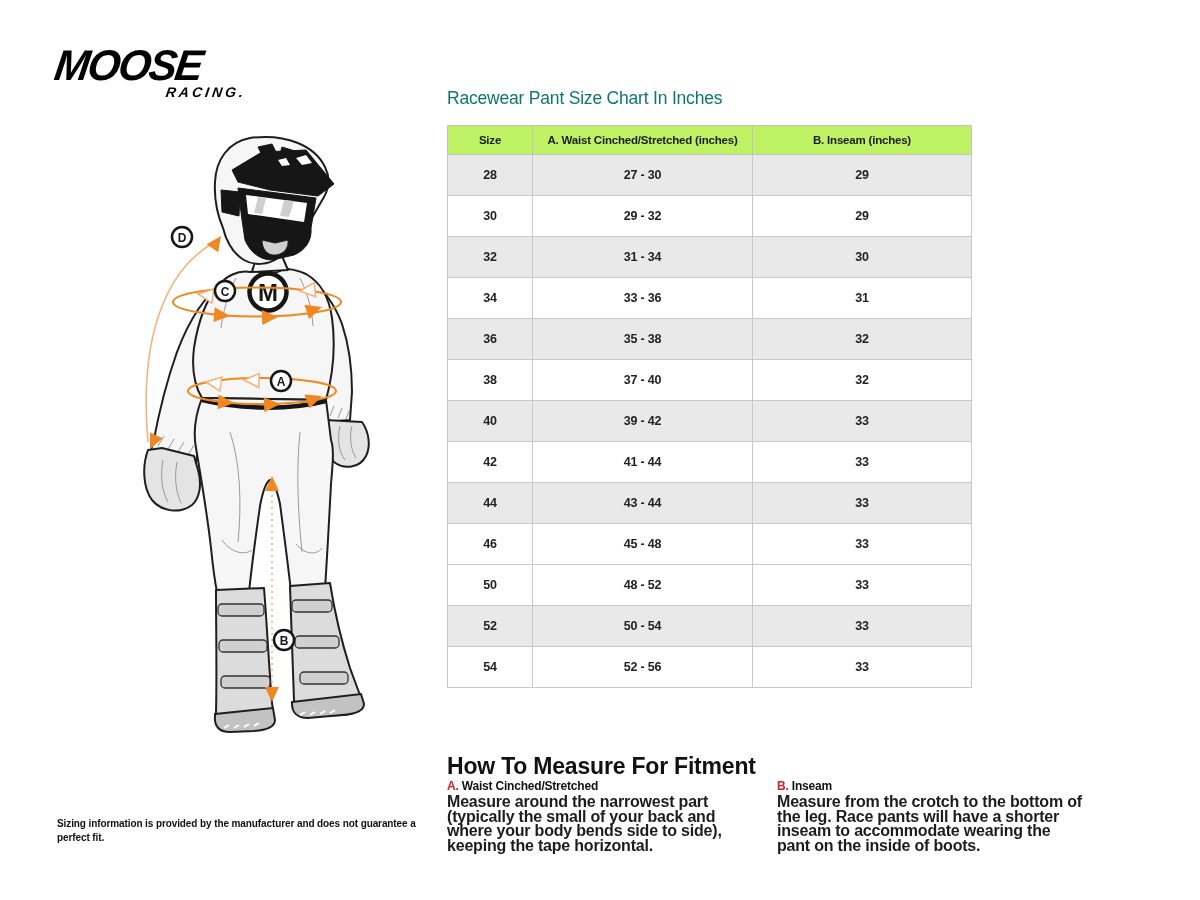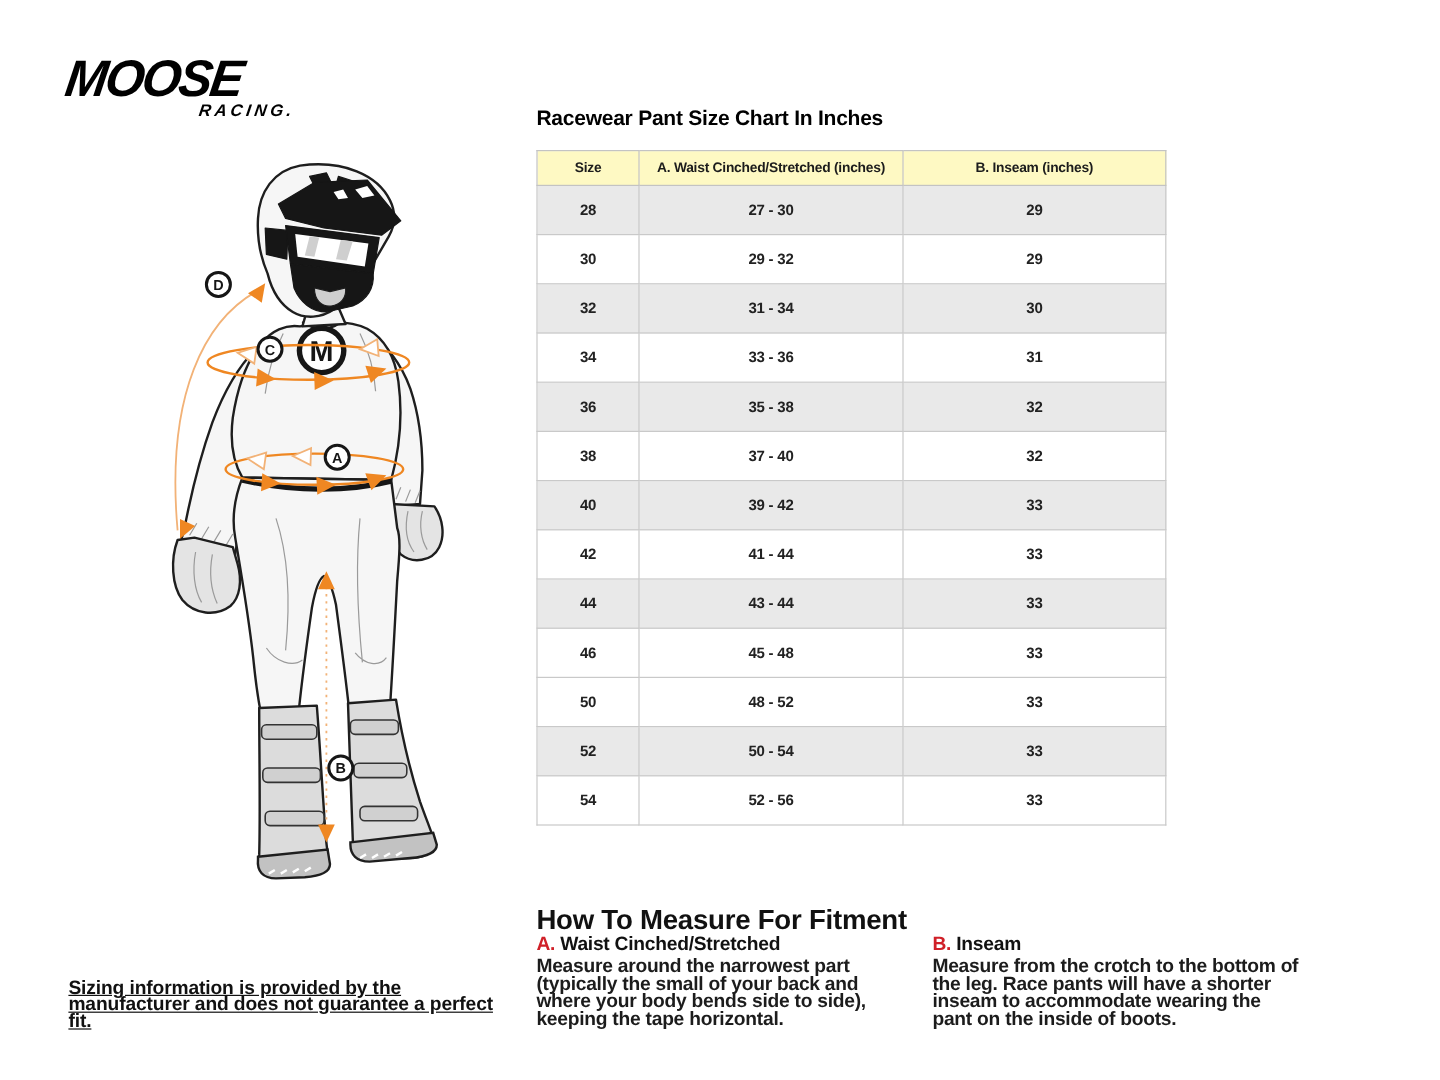--- a/index.html
+++ b/index.html
@@ -20,56 +20,56 @@
   }
   .logo-sub{
     font-style:italic;font-weight:bold;font-size:14px;letter-spacing:3px;
     text-align:right;color:#000;margin-top:-2px;padding-right:4px;
     transform:skewX(-8deg);
   }
 
   
   .chart-title{
     position:absolute;left:447px;top:88px;
-    font-size:17.5px;font-weight:bold;letter-spacing:-0.2px;color:#000000;
+    font-size:17.5px;font-weight:normal;letter-spacing:-0.2px;color:#0f766e;
   }
   .size-table{
     position:absolute;left:447px;top:125px;width:524px;
     border-collapse:collapse;table-layout:fixed;
     border:1px solid #9c9c9c;
   }
   .size-table th{
-    height:29px;background:#fef9c3;font-size:11.5px;font-weight:bold;
+    height:29px;background:#bef264;font-size:11.5px;font-weight:bold;
     border:1px solid #c3c3c3;text-align:center;color:#1c1c1c;letter-spacing:-0.2px;
   }
   .size-table td{
     height:41px;font-size:12.5px;font-weight:bold;color:#222;
     border:1px solid #c9c9c9;text-align:center;background:#fff;letter-spacing:-0.2px;
   }
   .size-table tr.shaded td{background:#e9e9e9;}
   .size-table col.c-size{width:85px;}
   .size-table col.c-waist{width:220px;}
   .size-table col.c-inseam{width:219px;}
 
   
   .howto-title{
     position:absolute;left:447px;top:753px;
     font-size:23px;font-weight:bold;letter-spacing:-0.2px;color:#111;
   }
   .measure-block{position:absolute;top:779px;width:308px;}
   .measure-a{left:447px;}
   .measure-b{left:777px;}
-  .measure-head{font-size:16px;font-weight:bold;color:#111;margin-bottom:2px;letter-spacing:-0.2px;}
+  .measure-head{font-size:12px;font-weight:bold;color:#111;margin-bottom:2px;letter-spacing:-0.2px;}
   .measure-letter{color:var(--accent-red);}
   .measure-text{font-size:16px;font-weight:bold;line-height:14.5px;color:#1c1c1c;letter-spacing:-0.2px;}
 
   
   .disclaimer{
     position:absolute;left:57px;top:817px;width:372px;
-    font-size:16px;font-weight:bold;line-height:14px;color:#111;letter-spacing:-0.1px;text-decoration:underline;
+    font-size:10px;font-weight:bold;line-height:14px;color:#111;letter-spacing:-0.1px;
   }
 
   
   .figure{position:absolute;left:40px;top:110px;width:390px;height:655px;}
   .ln{fill:#f6f6f6;stroke:#1e1e1e;stroke-width:2;stroke-linejoin:round;}
   .ln-g{fill:#e4e4e4;stroke:#1e1e1e;stroke-width:2;stroke-linejoin:round;}
   .boot{fill:#dcdcdc;stroke:#1e1e1e;stroke-width:2;stroke-linejoin:round;}
   .strap{fill:#d0d0d0;stroke:#333;stroke-width:1.3;}
   .sole{fill:#c2c2c2;stroke:#1e1e1e;stroke-width:2;}
   .blk{fill:#161616;stroke:#161616;stroke-width:1;stroke-linejoin:round;}

